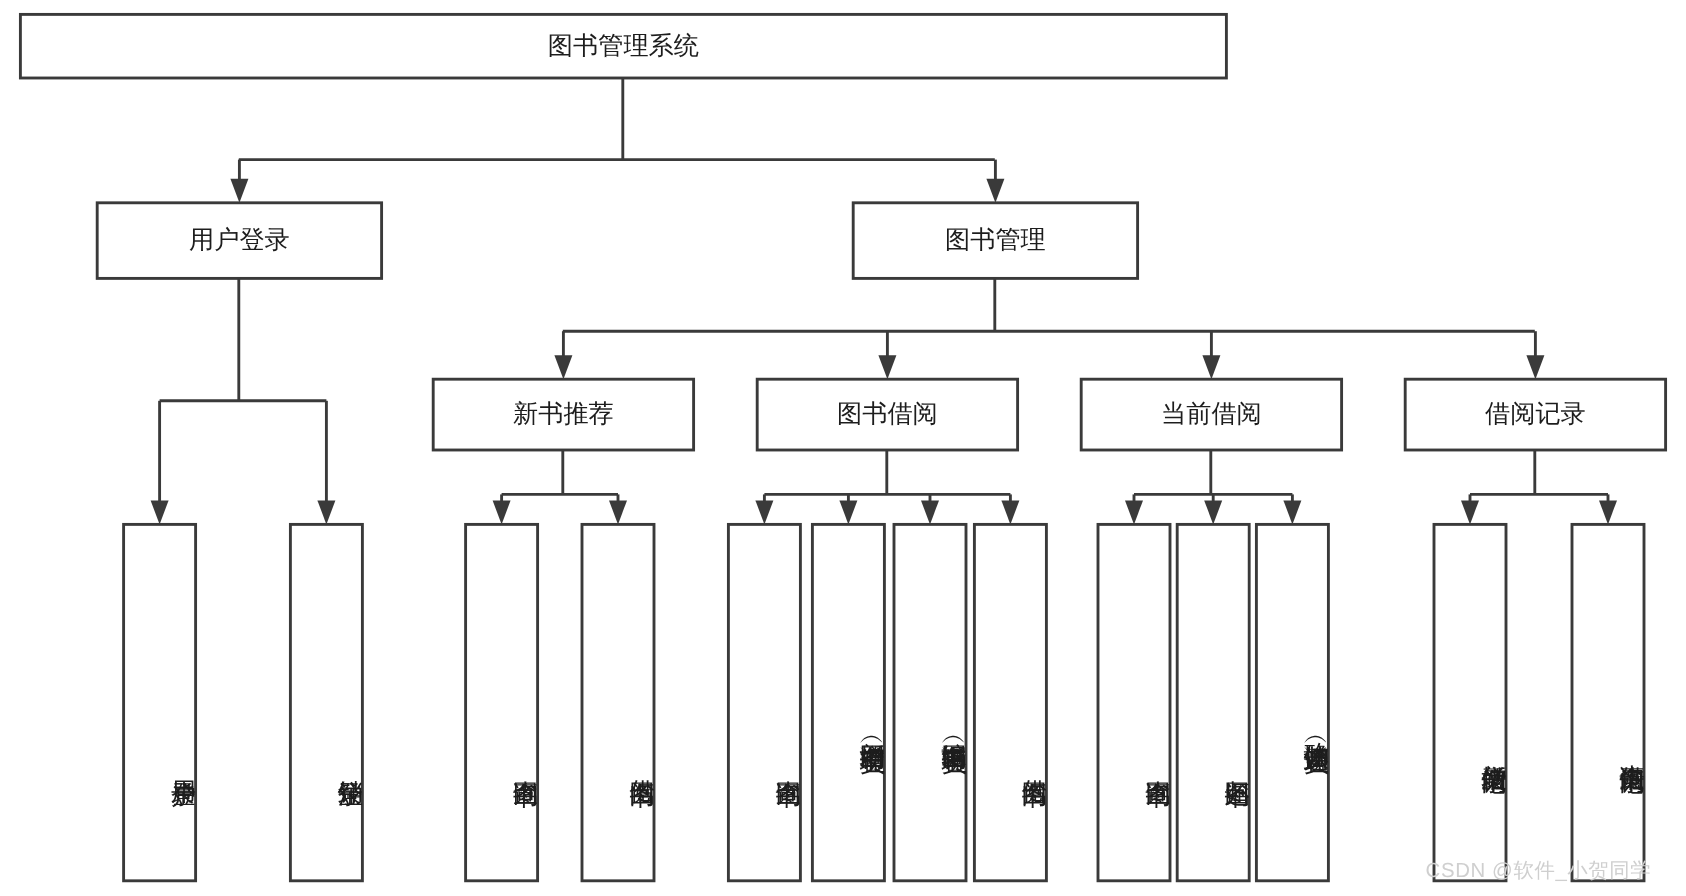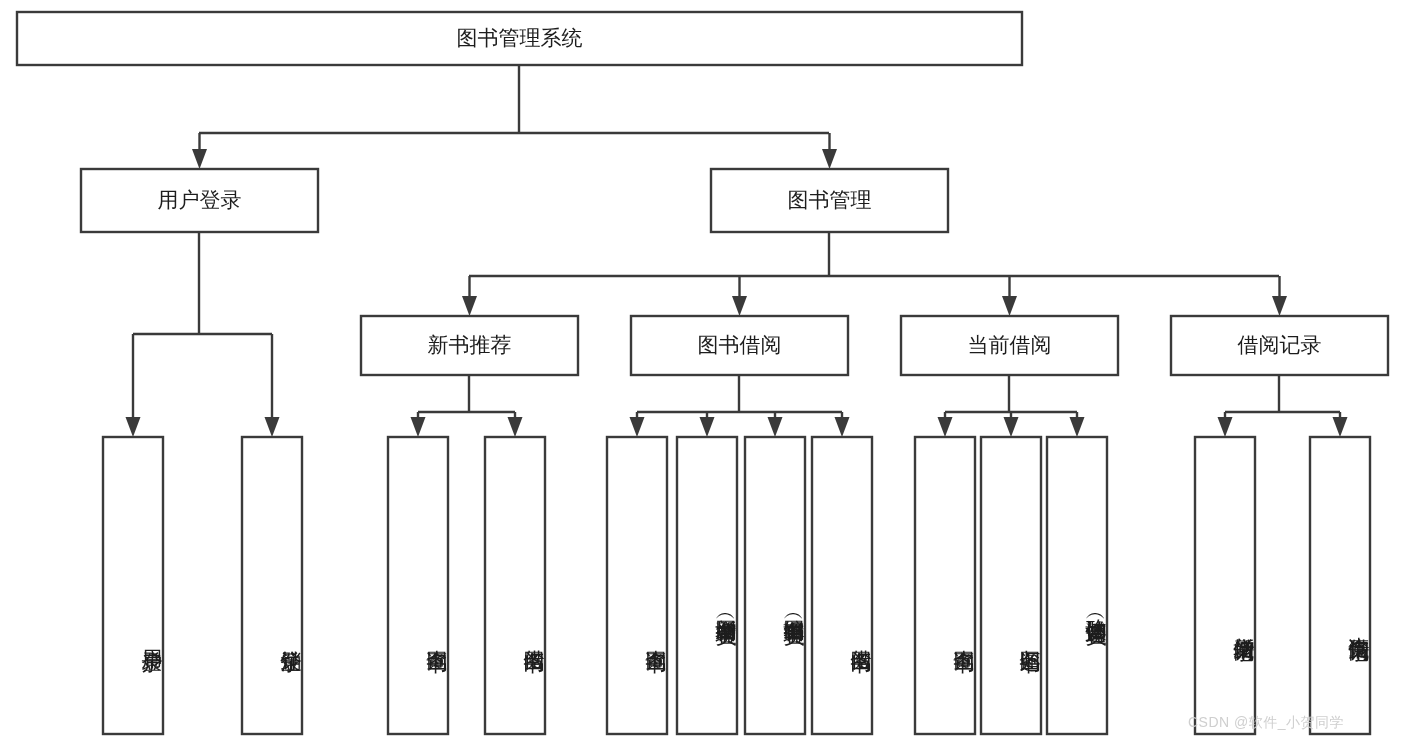--- a/index.html
+++ b/index.html
@@ -60,21 +60,21 @@
     display: flex;
     align-items: flex-start;
     justify-content: center;
     pointer-events: none;
   }
   .watermark {
     position: absolute;
     left: 1188px;
     top: 714px;
     font-family: "Liberation Sans", "DejaVu Sans", sans-serif;
-    font-size: 14px;
+    font-size: 17px;
     color: #cfcfcf;
     white-space: nowrap;
     letter-spacing: 0.5px;
   }
 </style>
 </head>
 <body>
 
 <div id="diagram-root">
 

